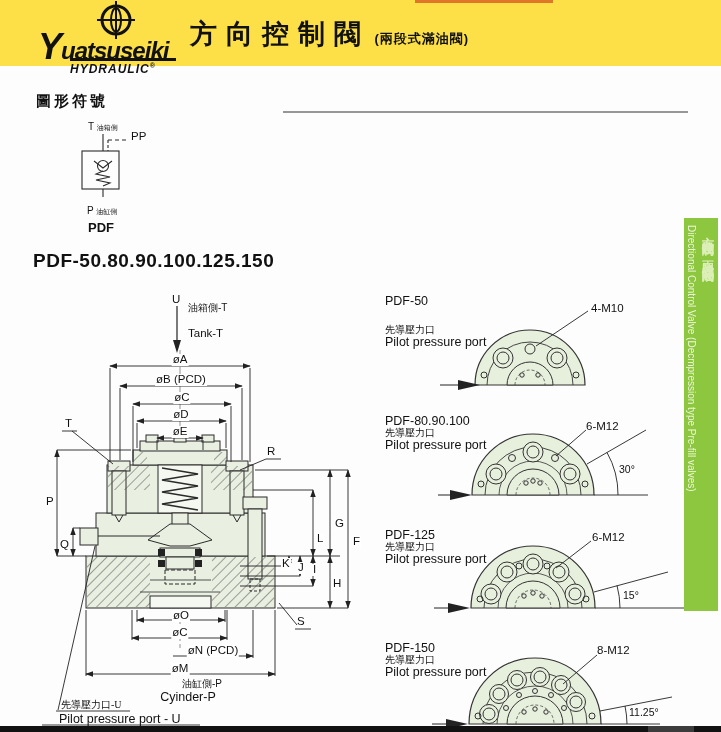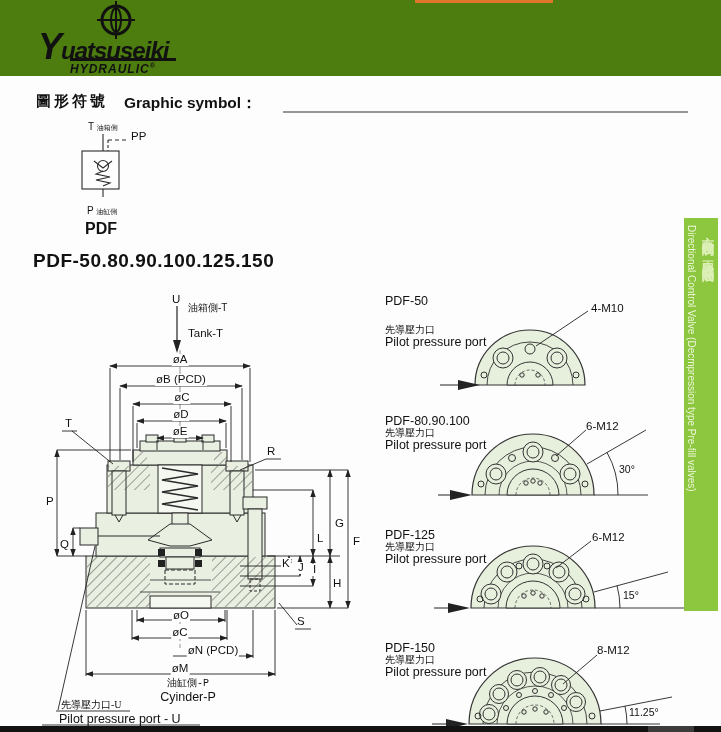--- a/index.html
+++ b/index.html
@@ -1,19 +1,19 @@
 <!DOCTYPE html>
 <html><head>
 <meta charset="utf-8">
 <style>
   html,body{margin:0;padding:0;background:#fff;}
   #stage{position:relative;width:721px;height:732px;background:#fdfdfd;overflow:hidden;
          font-family:"Liberation Sans",sans-serif;color:#111;}
   
-  .hdr{position:absolute;left:0;top:0;width:721px;height:76px;background:#4d7c0f;}
+  .hdr{position:absolute;left:0;top:0;width:721px;height:66px;background:#fde047;}
   .orange-tab{position:absolute;left:415px;top:0;width:138px;height:3px;background:#e0762a;}
   .logo-wrap{position:absolute;left:36px;top:0;width:150px;height:84px;}
   .brand{position:absolute;left:2px;top:26px;font-style:italic;font-weight:bold;font-size:24px;
          letter-spacing:-1px;white-space:nowrap;}
   .brand .big-y{font-size:36px;}
   .brand-sub{position:absolute;left:34px;top:58px;width:106px;border-top:3px solid #111;
              font-style:italic;font-weight:bold;font-size:12px;letter-spacing:1px;padding-top:1px;white-space:nowrap;}
   .brand-reg{font-size:7px;vertical-align:super;}
   .titleblock{position:absolute;left:190px;top:16px;white-space:nowrap;}
   .t-zh{font-size:27px;font-weight:bold;letter-spacing:9px;}
@@ -55,25 +55,26 @@
       <svg width="150" height="84">
         <line x1="80" y1="1" x2="80" y2="39" stroke="#111" stroke-width="2"></line>
         <line x1="61" y1="20" x2="99" y2="20" stroke="#111" stroke-width="2"></line>
         <circle cx="80" cy="20" r="14" fill="none" stroke="#111" stroke-width="3"></circle>
         <ellipse cx="80" cy="20" rx="5" ry="12" fill="none" stroke="#111" stroke-width="2"></ellipse>
       </svg>
       <div class="brand"><span class="big-y">Y</span><span>uatsuseiki</span></div>
       <div class="brand-sub"><span>HYDRAULIC</span><span class="brand-reg">®</span></div>
     </div>
     <div class="titleblock">
+      <div><span class="t-zh">方向控制閥</span>
+           <span class="t-zh-note">(兩段式滿油閥)</span></div>
     </div>
   </div>
 
   <div class="gs-head-zh lab">圖形符號</div>
-  <div class="gs-head-en lab">Graphic symbol：</div>
   <div class="model-head lab">PDF-50.80.90.100.125.150</div>
 
   <svg class="art" width="721" height="732" viewBox="0 0 721 732">
     <defs>
       <marker id="ma" viewBox="0 0 10 10" refX="9" refY="5" markerWidth="9" markerHeight="9" orient="auto-start-reverse">
         <path d="M0,1.5 L10,5 L0,8.5 Z" fill="#222"></path>
       </marker>
       <pattern id="hp" width="7" height="7" patternUnits="userSpaceOnUse" patternTransform="rotate(45)">
         <line x1="0" y1="0" x2="0" y2="7" stroke="#4a4a4a" stroke-width="1"></line>
       </pattern>
@@ -318,21 +319,21 @@
       <line x1="597" y1="655" x2="563" y2="684" stroke="#222" stroke-width=".9"></line>
       <line x1="600" y1="711" x2="672" y2="697" stroke="#222" stroke-width=".9"></line>
       <line x1="601" y1="724" x2="660" y2="724" stroke="#222" stroke-width=".9"></line>
       <path d="M627,724 A92,92 0 0 0 625,706" fill="none" stroke="#222" stroke-width=".9"></path>
     </g>
   </svg>
 
   <span class="lbl lab sm nobg" style="left:87px;top:122px;"><span>T</span> <span class="xs">油箱側</span></span>
   <span class="lbl lab nobg" style="left:130px;top:131px;">PP</span>
   <span class="lbl lab sm nobg" style="left:86px;top:206px;"><span>P</span> <span class="xs">油缸側</span></span>
-  <span class="lbl lab b nobg ctr" style="left:101px;top:221px;font-size:16px;">PDF</span>
+  <span class="lbl lab b nobg ctr" style="left:101px;top:221px;font-size:13px;">PDF</span>
 
   <span class="lbl lab nobg" style="left:171px;top:294px;">U</span>
   <span class="lbl lab sm nobg" style="left:187px;top:303px;">油箱側-T</span>
   <span class="lbl lab nobg" style="left:187px;top:328px;">Tank-T</span>
   <span class="lbl lab ctr" style="left:180px;top:354px;">øA</span>
   <span class="lbl lab ctr" style="left:181px;top:374px;">øB (PCD)</span>
   <span class="lbl lab ctr" style="left:182px;top:392px;">øC</span>
   <span class="lbl lab ctr" style="left:181px;top:409px;">øD</span>
   <span class="lbl lab ctr" style="left:180px;top:426px;">øE</span>
   <span class="lbl lab nobg" style="left:64px;top:418px;">T</span>
@@ -344,21 +345,21 @@
   <span class="lbl lab" style="left:352px;top:536px;">F</span>
   <span class="lbl lab" style="left:281px;top:558px;">K</span>
   <span class="lbl lab" style="left:297px;top:562px;">J</span>
   <span class="lbl lab" style="left:312px;top:564px;">I</span>
   <span class="lbl lab" style="left:332px;top:578px;">H</span>
   <span class="lbl lab nobg" style="left:296px;top:616px;">S</span>
   <span class="lbl lab ctr" style="left:181px;top:610px;text-align:right;">øO</span>
   <span class="lbl lab ctr" style="left:180px;top:627px;">øC</span>
   <span class="lbl lab ctr" style="left:213px;top:645px;">øN (PCD)</span>
   <span class="lbl lab ctr" style="left:180px;top:663px;">øM</span>
-  <span class="lbl lab sm nobg ctr" style="left:188px;top:679px;font-family:Liberation Mono, monospace;">油缸側-P</span>
+  <span class="lbl lab sm nobg ctr" style="left:202px;top:679px;">油缸側-P</span>
   <span class="lbl lab nobg ctr f12" style="left:188px;top:691px;">Cyinder-P</span>
   <span class="lbl lab sm nobg" style="left:60px;top:700px;font-family:Liberation Serif, serif;">先導壓力口-U</span>
   <span class="lbl lab nobg f12" style="left:58px;top:713px;">Pilot pressure port - U</span>
 
   <span class="lbl lab nobg f12" style="left:384px;top:295px;">PDF-50</span>
   <span class="lbl lab sm nobg" style="left:384px;top:325px;">先導壓力口</span>
   <span class="lbl lab nobg f12" style="left:384px;top:336px;">Pilot pressure port</span>
   <span class="lbl lab nobg" style="left:590px;top:303px;">4-M10</span>
 
   <span class="lbl lab nobg f12" style="left:384px;top:415px;">PDF-80.90.100</span>

